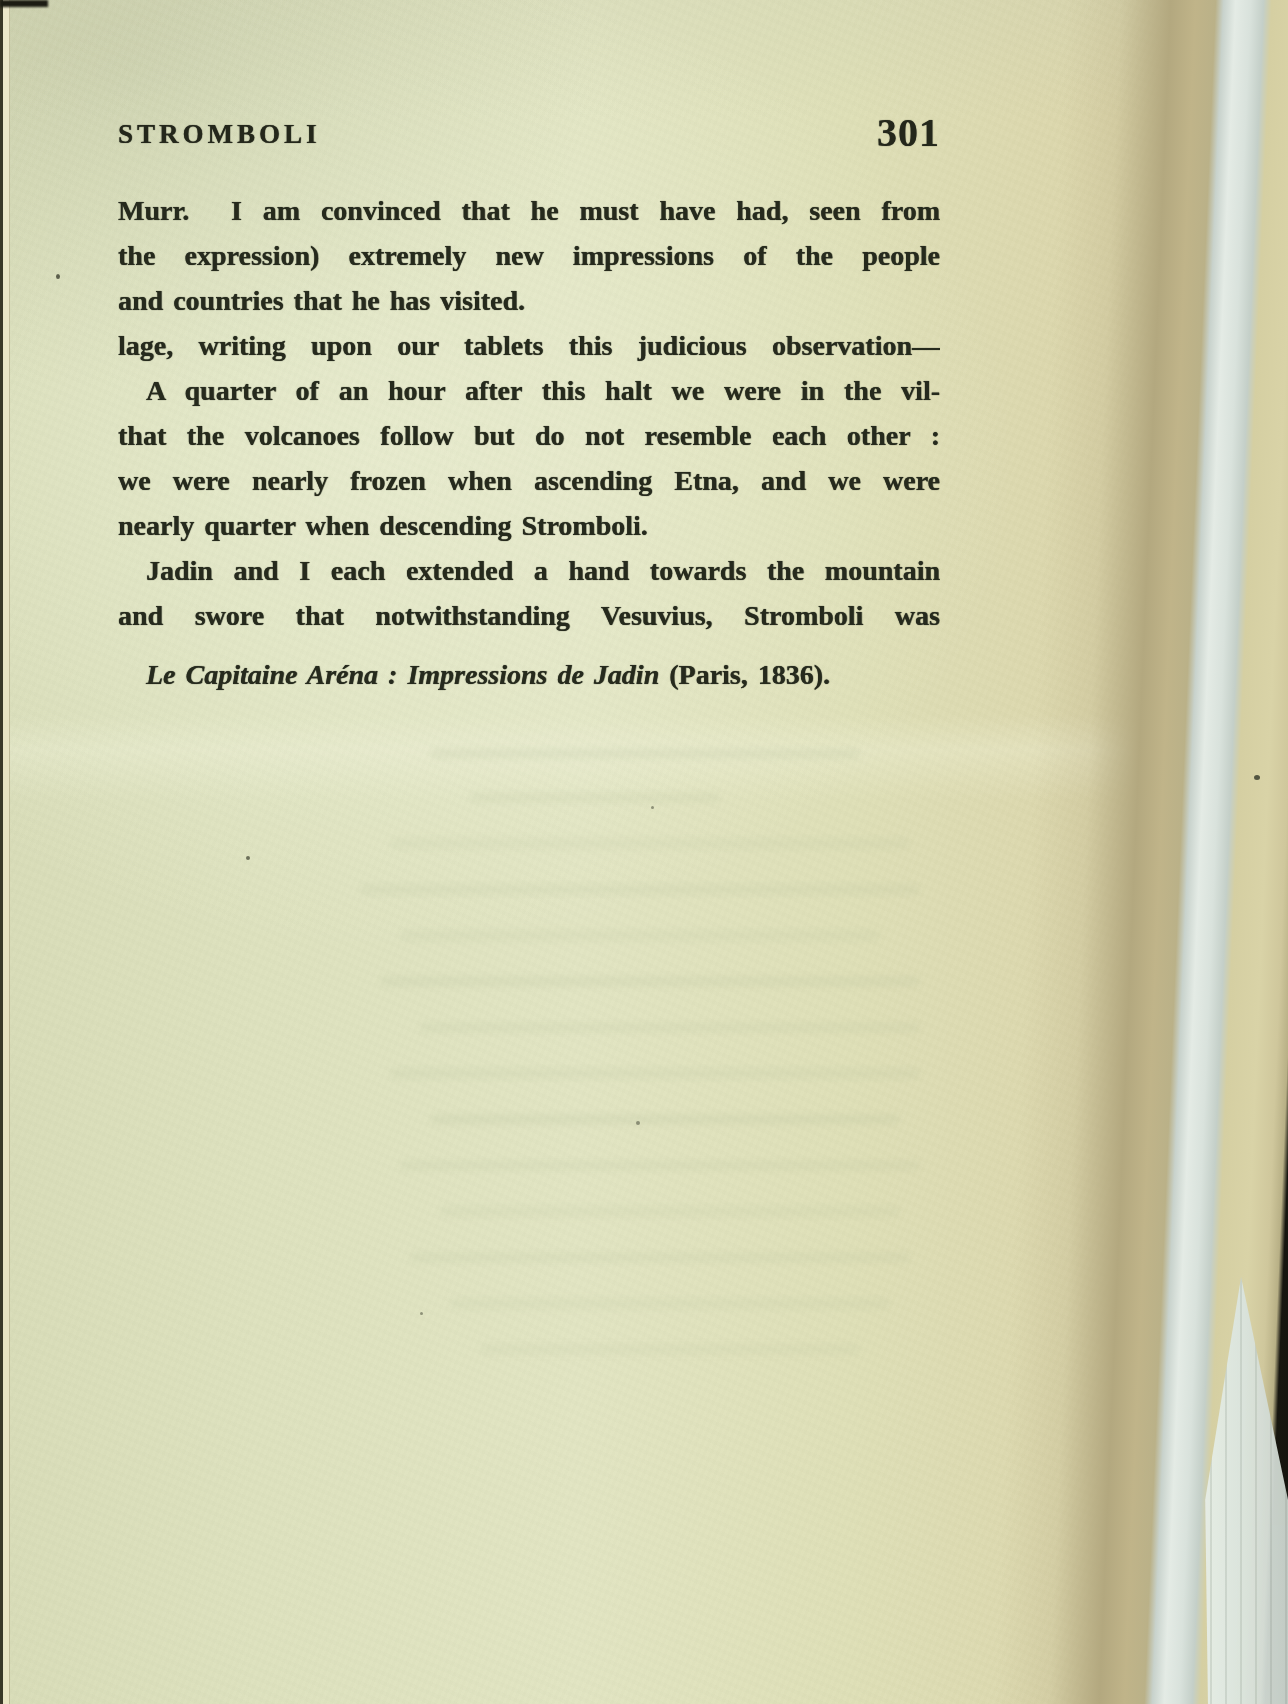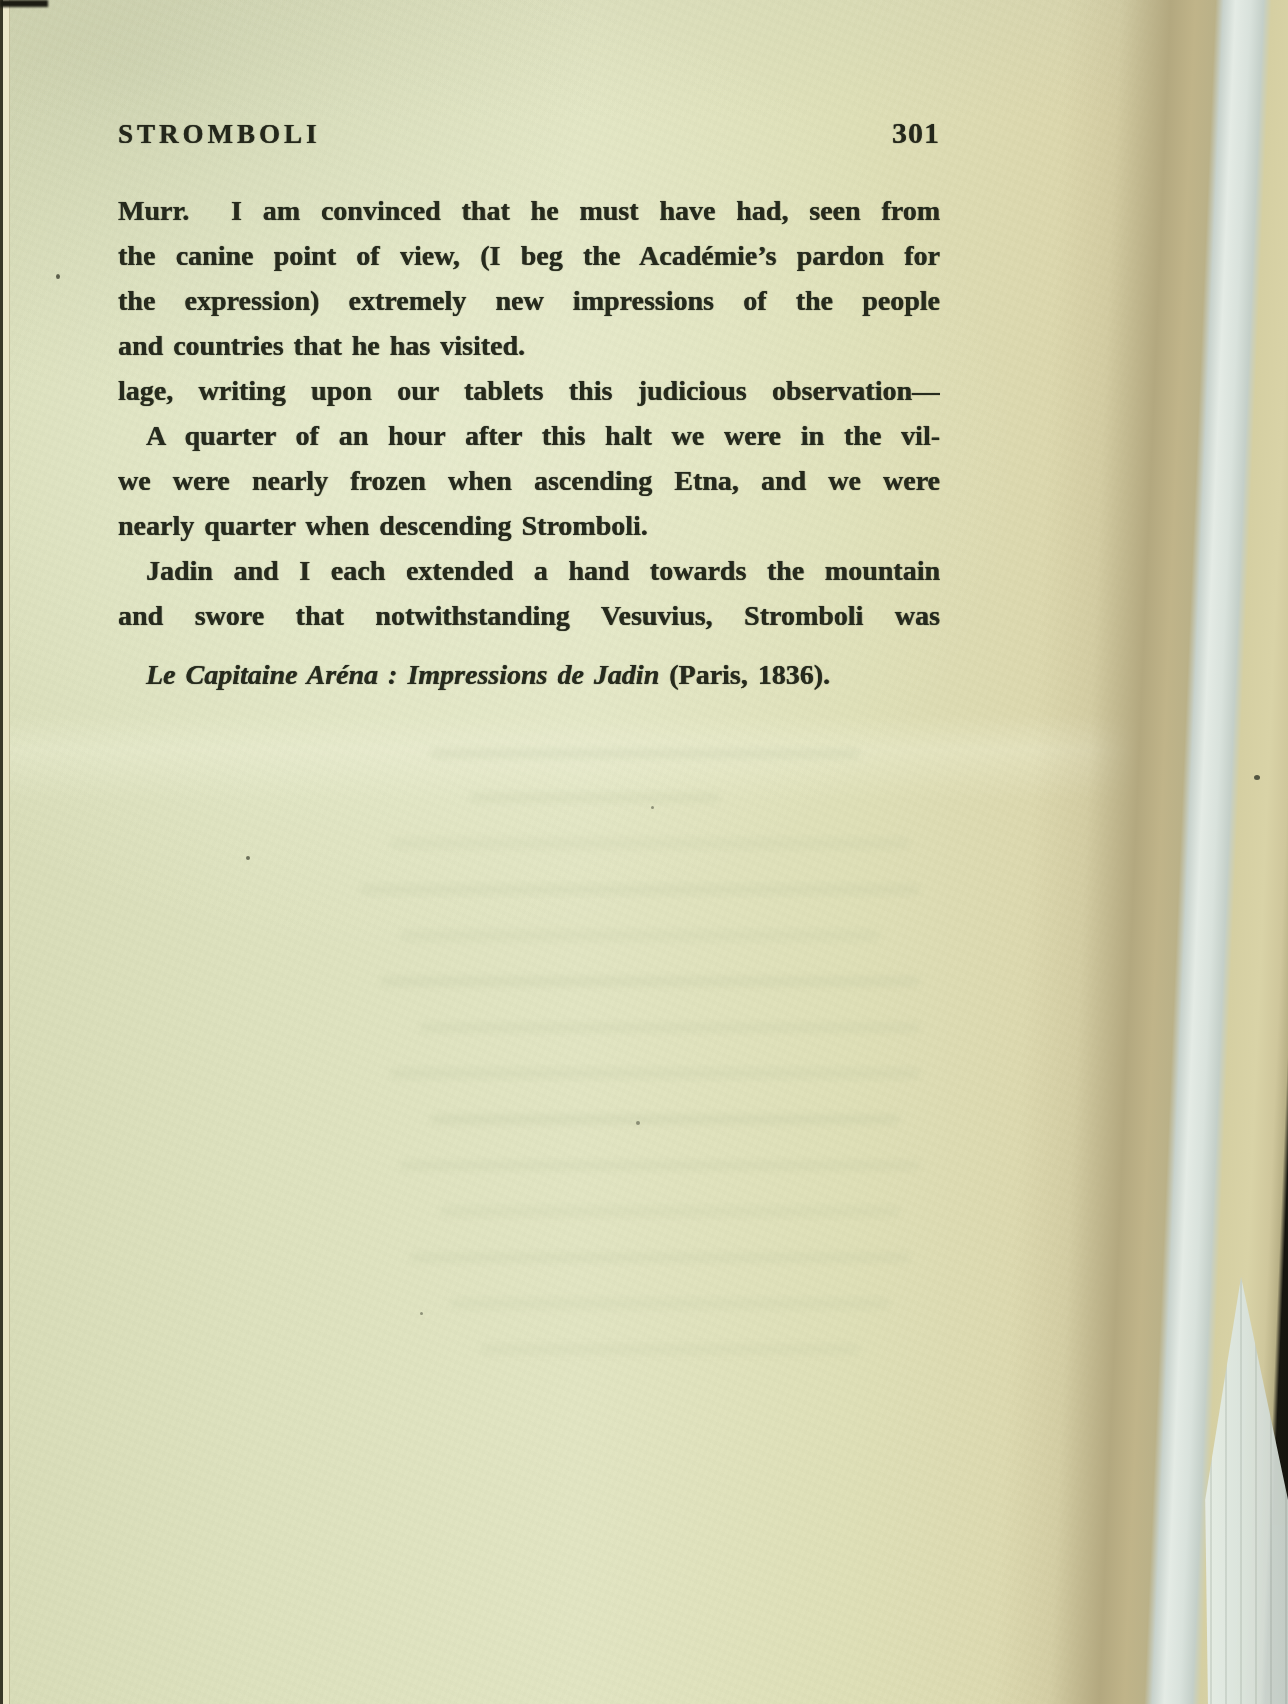--- a/index.html
+++ b/index.html
@@ -64,21 +64,21 @@
   
   .header{position:absolute;left:118px;top:112px;width:822px;height:45px;line-height:45px;}
   .running-title{
     display:block;text-align:left;
     font-size:27px;font-weight:bold;letter-spacing:4px;
     color:#24271b;
     text-shadow:0 0 1px rgba(36,40,27,0.85), .6px .4px 0 rgba(36,40,27,0.3);
   }
   .pagenum{
     position:absolute;right:0;top:-2px;
-    font-size:30px;font-weight:bold;letter-spacing:1px;
+    font-size:40px;font-weight:bold;letter-spacing:1px;
     color:#24271b;
     text-shadow:0 0 1px rgba(36,40,27,0.85);
     text-align:center;
   }
   .bodytext{
     position:absolute;left:118px;top:188px;width:822px;
     font-size:28px;color:#262a1d;word-spacing:3px;
     text-shadow:0 0 1px rgba(38,42,30,0.9), .6px .4px 0 rgba(38,42,30,0.35);
     font-weight:bold;
   }
@@ -104,27 +104,27 @@
   <div class="grain"></div>
 
   <div class="header">
     <span class="running-title">STROMBOLI</span>
     <span class="pagenum">301</span>
   </div>
 
   <div class="bodytext">
     <div>
       <div class="line">Murr.&nbsp; I am convinced that he must have had, seen from</div>
-      <div class="line">the canine point of view, (I beg the Académie’s pardon for</div>
       <div class="line">the expression) extremely new impressions of the people</div>
       <div class="line last">and countries that he has visited.</div>
     </div>
     <div>
       <div class="line">lage, writing upon our tablets this judicious observation—</div>
       <div class="line indent">A quarter of an hour after this halt we were in the vil-</div>
+      <div class="line">that the volcanoes follow but do not resemble each other :</div>
       <div class="line">we were nearly frozen when ascending Etna, and we were</div>
       <div class="line last">nearly quarter when descending Stromboli.</div>
     </div>
     <div>
       <div class="line indent">Jadin and I each extended a hand towards the mountain</div>
       <div class="line">and swore that notwithstanding Vesuvius, Stromboli was</div>
     </div>
     <div class="citation">
       <span class="it">Le Capitaine Aréna : Impressions de Jadin</span>
       <span>(Paris, 1836).</span>

